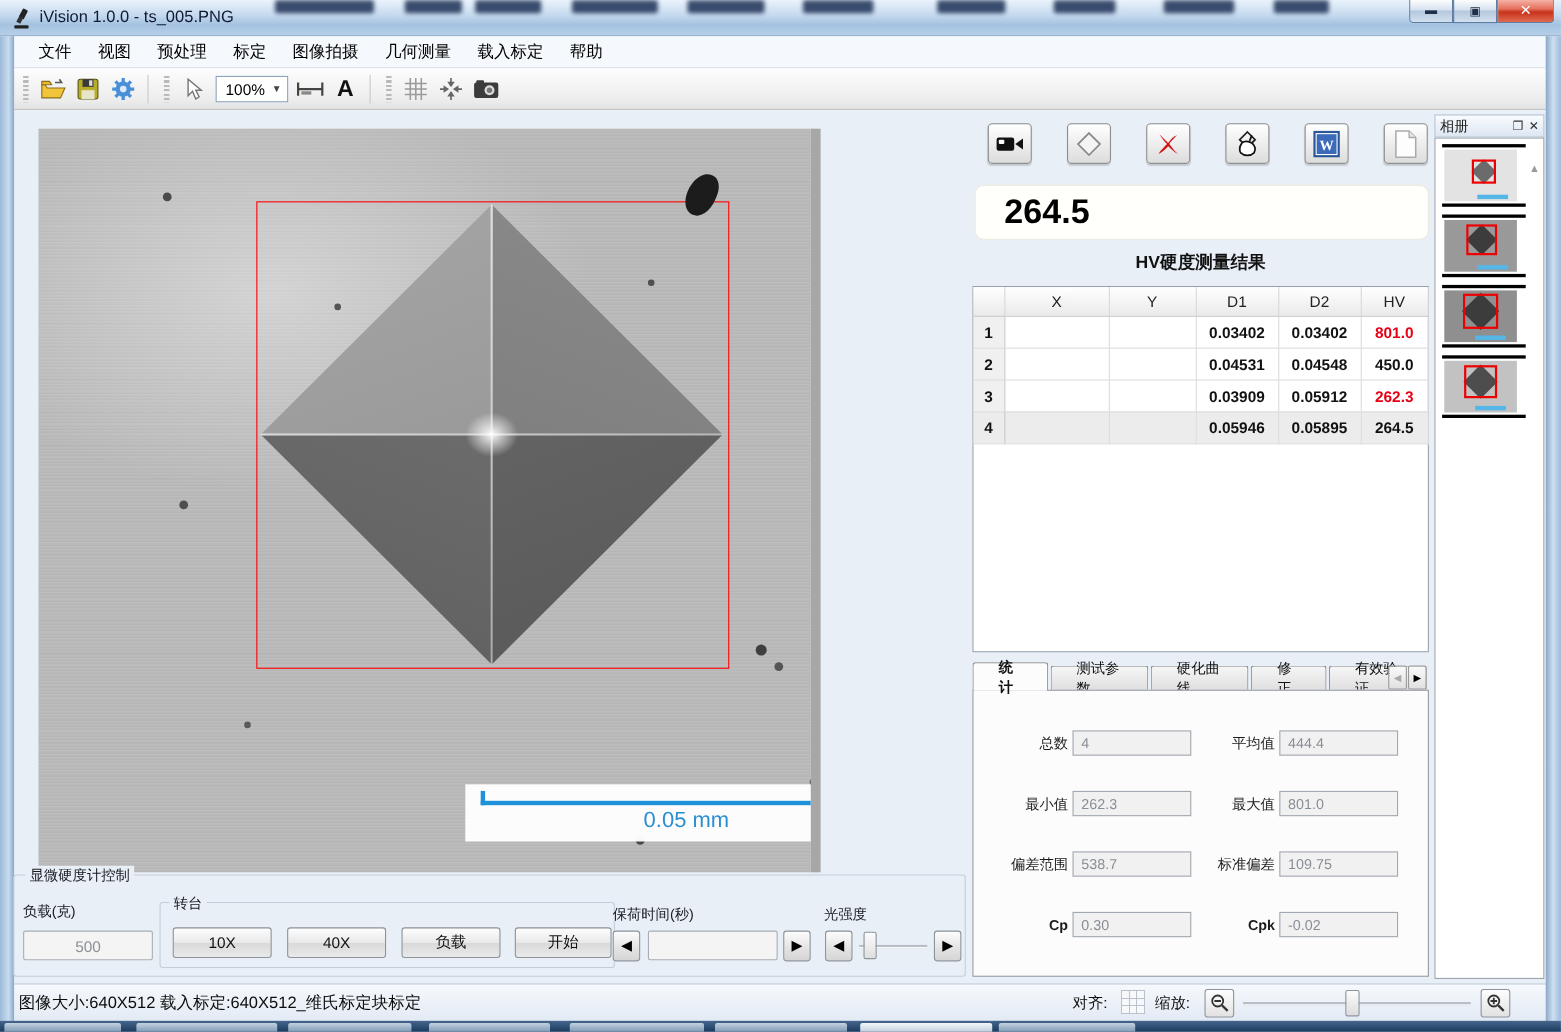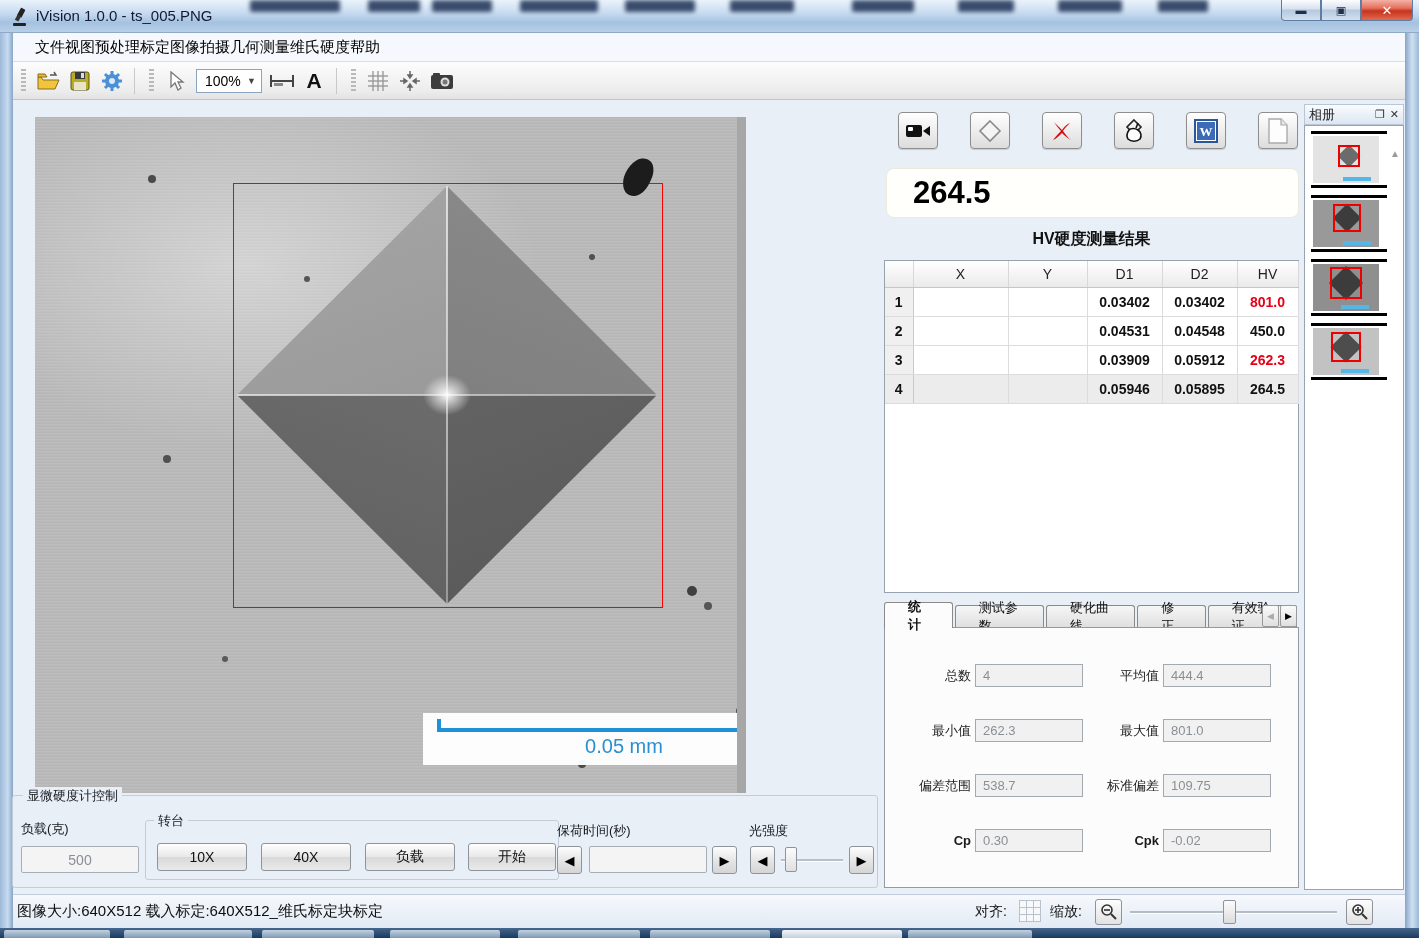--- a/index.html
+++ b/index.html
@@ -28,21 +28,21 @@
 
   
   .frame-left { position:absolute; left:0; top:33px; width:13px; height:895px;
     background:linear-gradient(90deg,#9db9d8,#c8dcf0 60%,#87a5c6); }
   .frame-right { position:absolute; left:1405px; top:33px; width:14px; height:895px;
     background:linear-gradient(90deg,#87a5c6,#cfe0f2 50%,#9db9d8); }
 
   
   .menubar { position:absolute; left:13px; top:33px; width:1392px; height:29px;
     background:#f5f8fc; border-bottom:1px solid #d7dee8;
-    display:flex; align-items:center; padding-left:22px; }
+    display:flex; align-items:center; gap:24px; padding-left:22px; }
   .menu-item { font-size:15px; color:#000; cursor:default; }
 
   
   .toolbar { position:absolute; left:13px; top:62px; width:1392px; height:38px;
     background:linear-gradient(#fdfdfd,#ececec 80%,#e2e2e2);
     border-bottom:1px solid #c4c4c4; display:flex; align-items:center; }
   .tb-grip { width:5px; height:24px; margin:0 6px 0 8px;
     background:repeating-linear-gradient(#b9b9b9 0 2px, transparent 2px 4px); }
   .tb-btn { width:28px; height:26px; display:flex; align-items:center;
     justify-content:center; border-radius:3px; margin:0 2px; }
@@ -252,21 +252,21 @@
   <div class="frame-left"></div>
   <div class="frame-right"></div>
 
   <div class="menubar">
     <span class="menu-item">文件</span>
     <span class="menu-item">视图</span>
     <span class="menu-item">预处理</span>
     <span class="menu-item">标定</span>
     <span class="menu-item">图像拍摄</span>
     <span class="menu-item">几何测量</span>
-    <span class="menu-item">维氏硬度</span>
+    <span class="menu-item">载入标定</span>
     <span class="menu-item">帮助</span>
   </div>
 
   <div class="toolbar">
     <div class="tb-grip"></div>
     <div class="tb-btn">
       <svg width="24" height="20" viewBox="0 0 24 20">
         <path d="M2 6 L2 18 L19 18 L23 9 L7 9 L5 6 Z" fill="#f0c53a" stroke="#8a6d1c"></path>
         <path d="M2 6 L2 3 L9 3 L11 6 Z" fill="#e8ba2e" stroke="#8a6d1c"></path>
         <path d="M14 4 L20 4 L18 1" fill="none" stroke="#555" stroke-width="1.4"></path>

